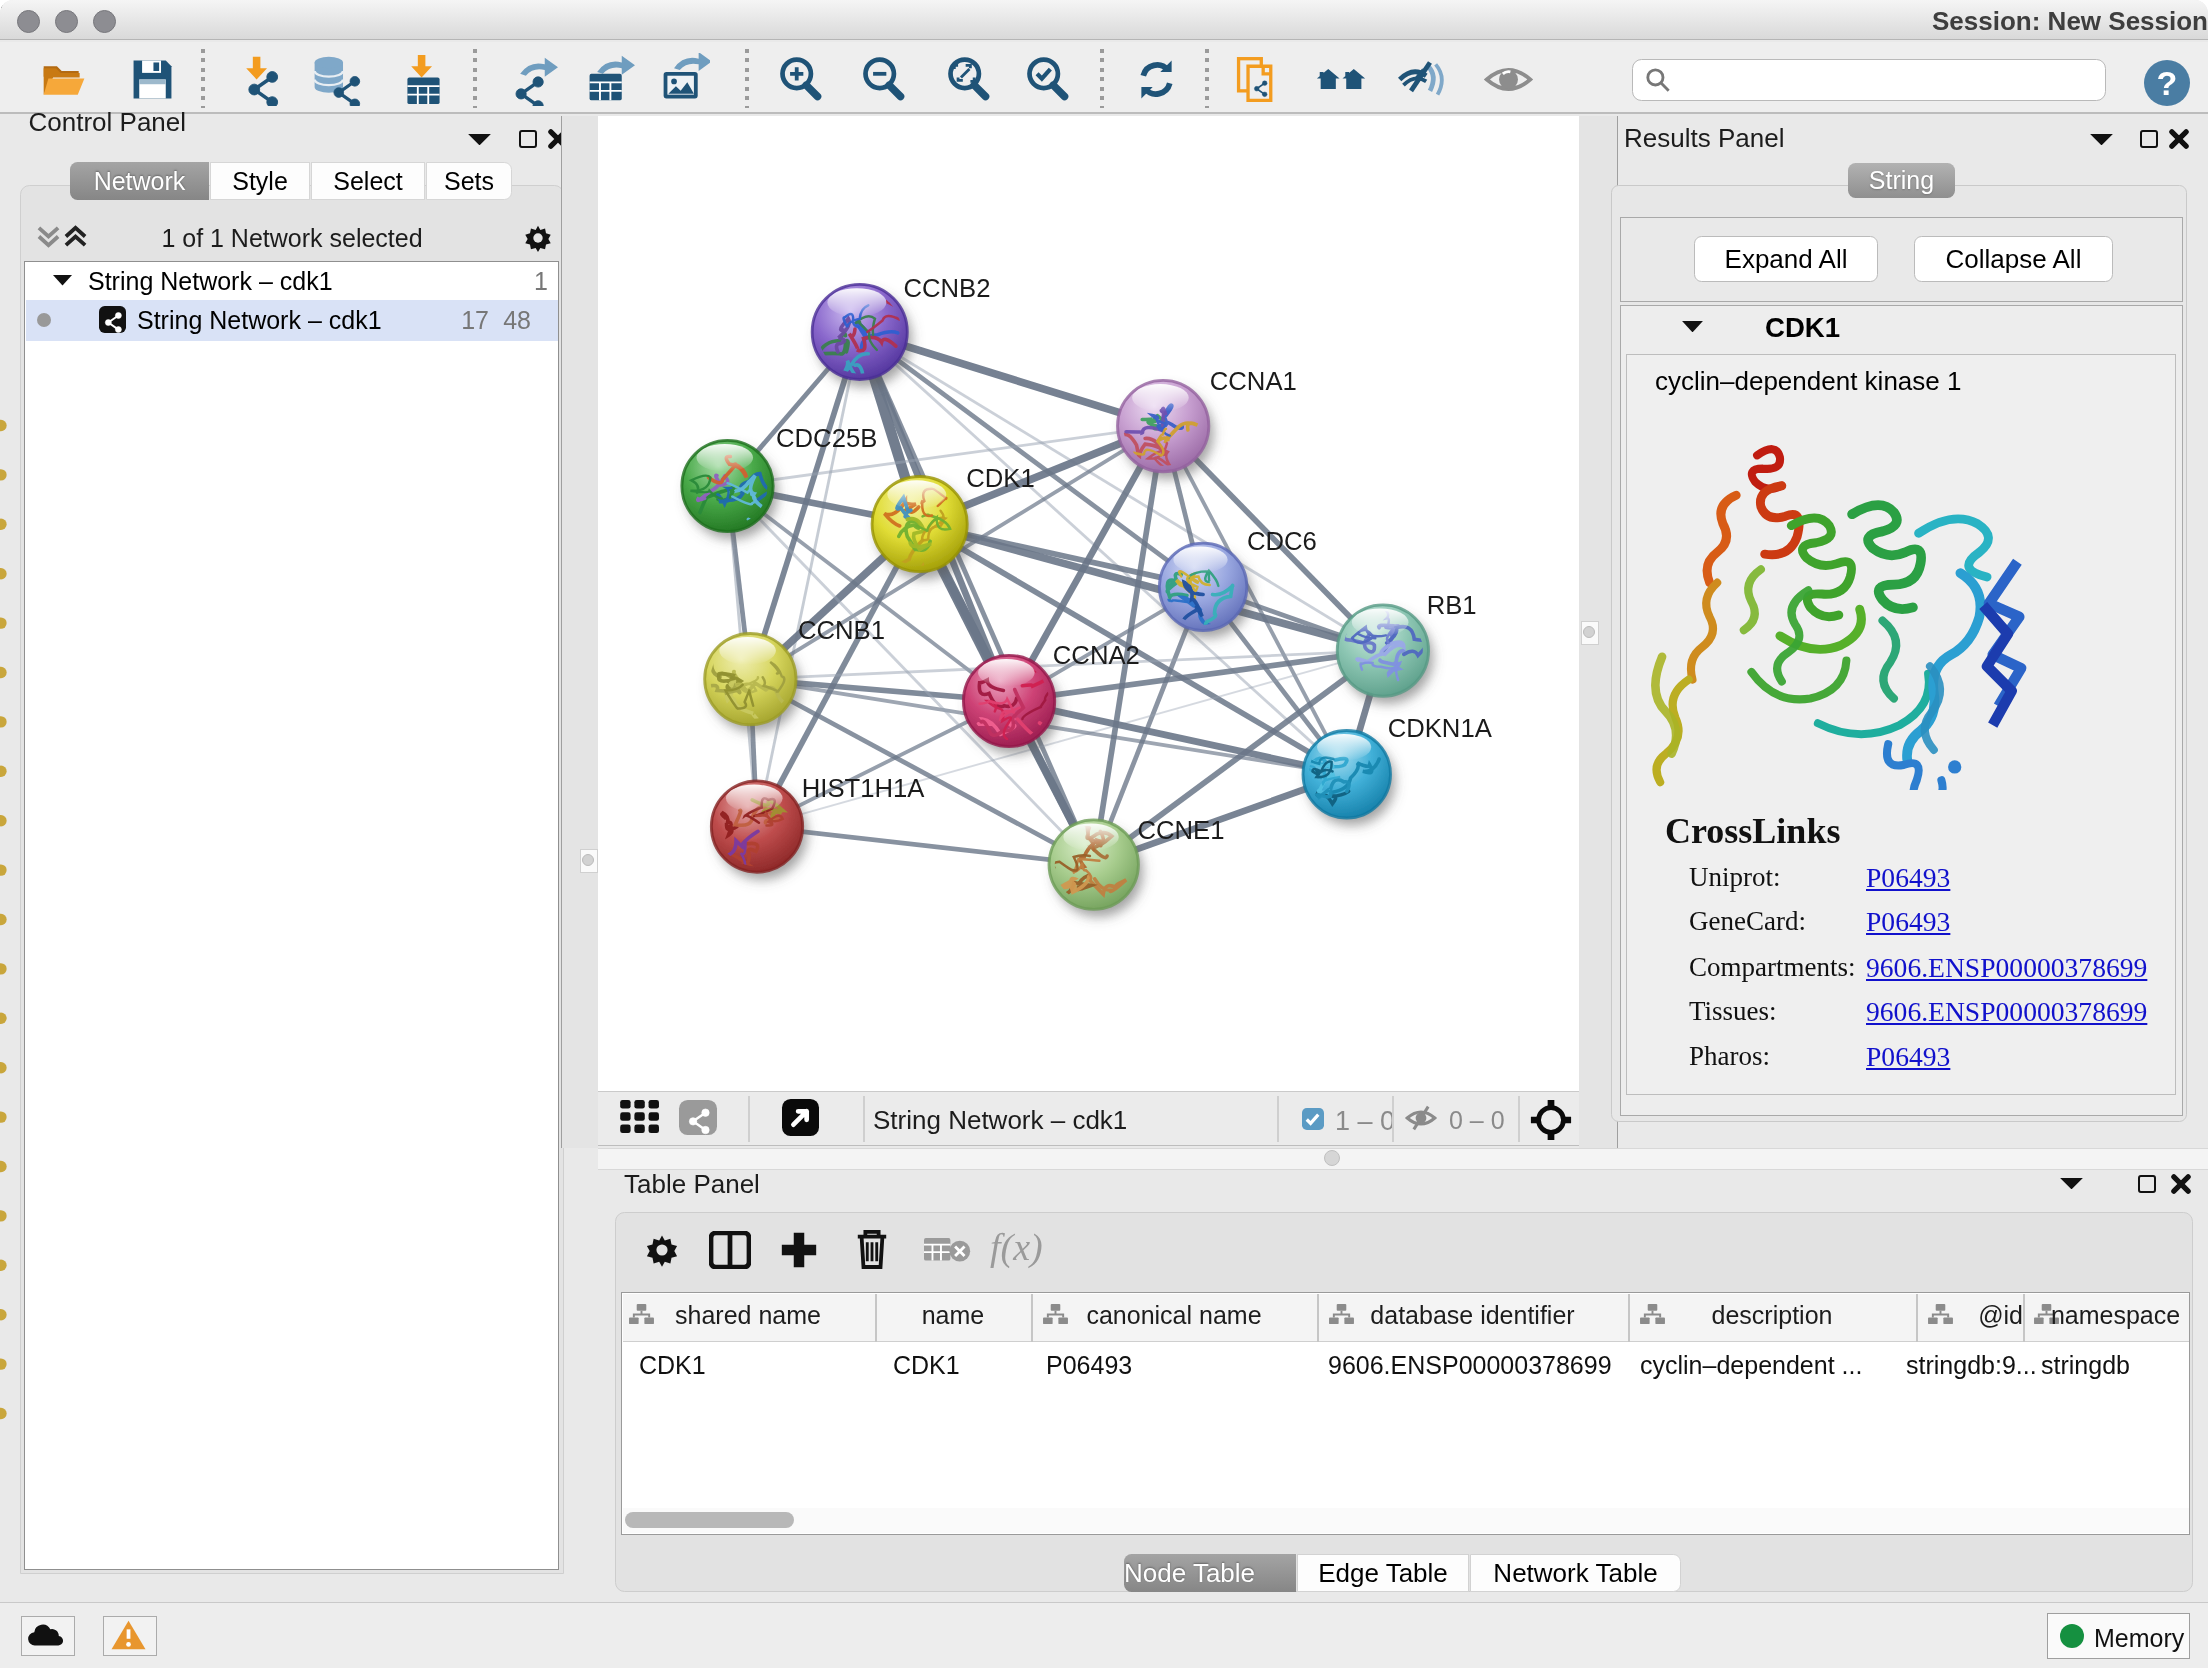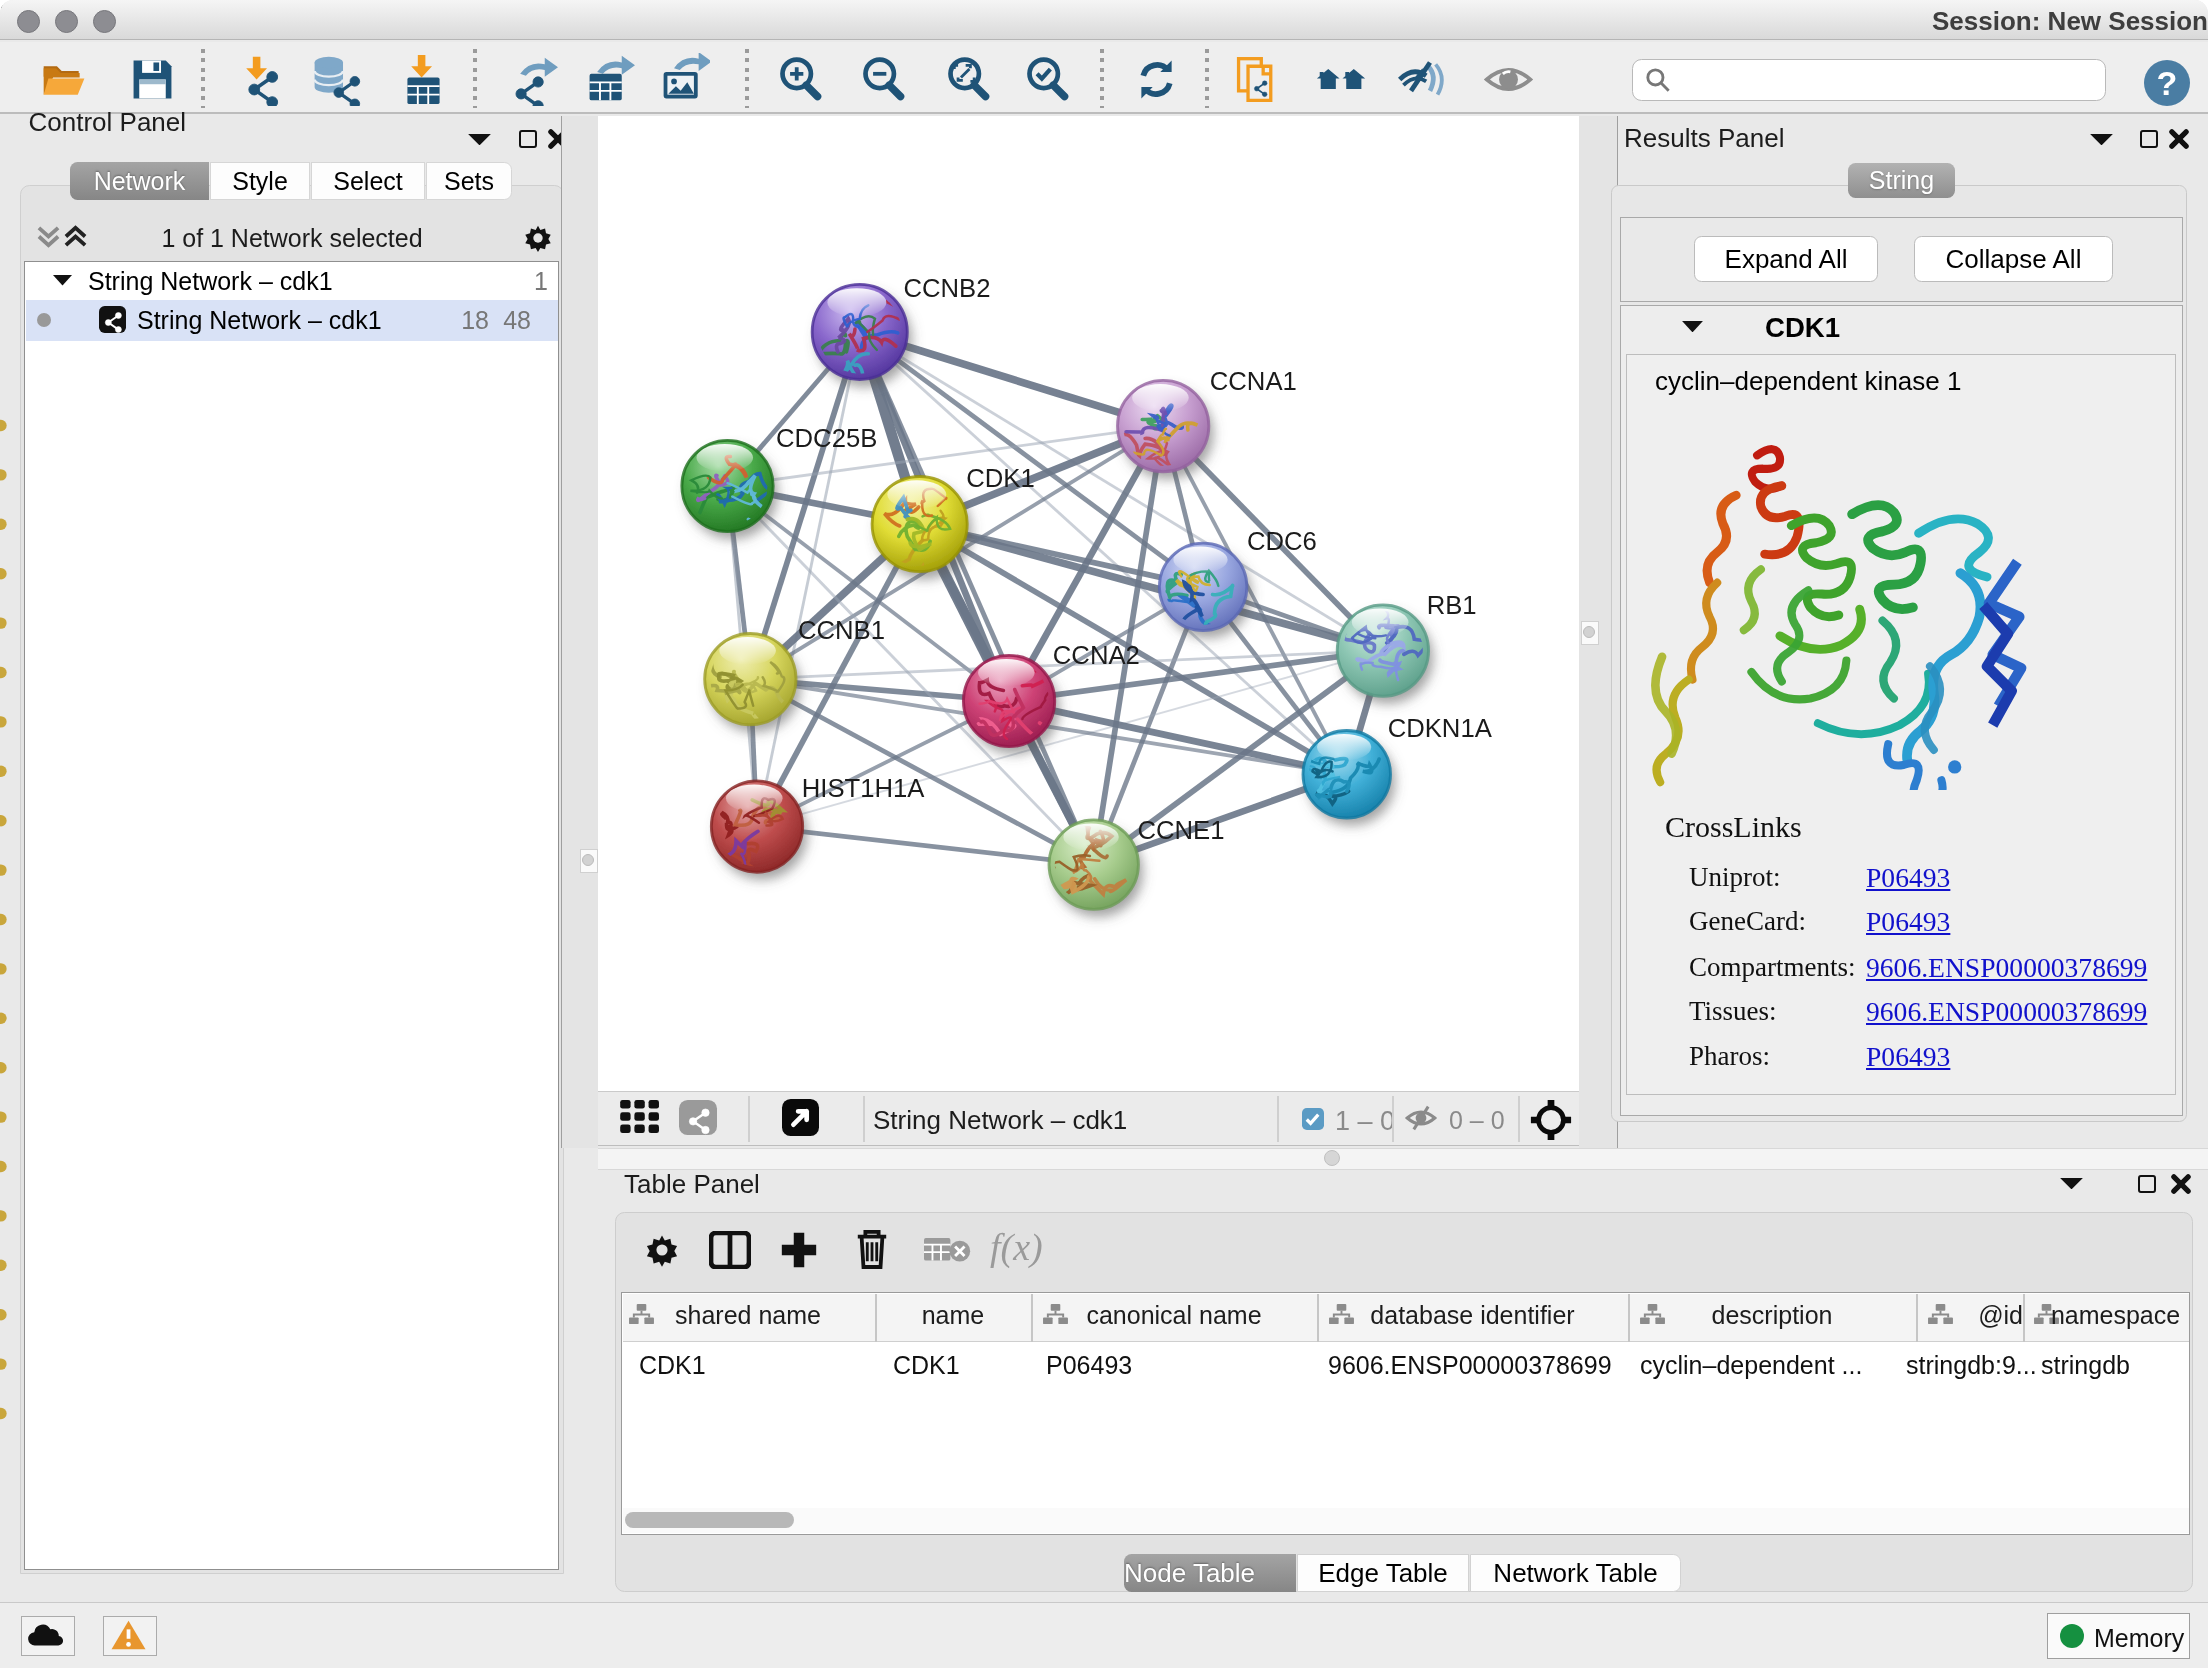--- a/index.html
+++ b/index.html
@@ -192,21 +192,21 @@
     <svg width="27" height="27" viewBox="0 0 44 44">
         <g transform="translate(7,4) scale(0.82)" fill="#fff" stroke="#fff">
           <circle cx="10" cy="28" r="6"></circle>
           <circle cx="30" cy="14" r="6"></circle>
           <circle cx="30" cy="42" r="6"></circle>
           <path d="M10 28 30 14 M10 28 30 42" stroke-width="4" fill="none"></path>
         </g>
       </svg>
   </div>
   <div class="abs" style="left:137px;top:306px;font-size:25px">String Network – cdk1</div>
-  <div class="abs" style="left:447px;top:306px;width:42px;text-align:right;font-size:25px;color:#777">18</div>
+  <div class="abs" style="left:447px;top:306px;width:42px;text-align:right;font-size:25px;color:#777">17</div>
   <div class="abs" style="left:489px;top:306px;width:42px;text-align:right;font-size:25px;color:#777">48</div>
 
   
   <div class="abs" style="left:561px;top:116px;width:37px;height:1032px;background:#e4e4e4;border-left:1.9px solid #9f9f9f"></div>
   <div class="abs" style="left:580px;top:849px;width:18px;height:24px;background:#fafafa;border:1px solid #d0d0d0"></div>
   <div class="abs" style="left:582px;top:854px;width:12.4px;height:12.4px;border-radius:50%;background:#d2d2d2;border:1px solid #bbb"></div>
   <div class="abs" style="left:598px;top:116px;width:981px;height:975px;background:#fff"></div>
   <svg width="981" height="975" viewBox="629 122 1031 1025" style="position:absolute;left:598px;top:116px" font-family="Liberation Sans, sans-serif">
       <defs>
         <filter id="nsh" x="-40%" y="-40%" width="190%" height="190%">
@@ -624,21 +624,21 @@
       <path d="M2062 602 q26 16 20 46 q-8 28 -30 40 q-22 12 -18 40 q4 26 -14 40 q-16 12 -14 30" fill="none" stroke="#2b9fd2" stroke-width="10.2" stroke-linecap="round"></path>
       <path d="M2122 590 l-30 44 32 14 -28 40 30 14 -24 40" fill="none" stroke="#2b64c8" stroke-width="11.05" stroke-linejoin="round"></path>
       <path d="M2086 636 l26 30 -22 34 26 26 -20 36" fill="none" stroke="#1c3cae" stroke-width="11.05" stroke-linejoin="round"></path>
       <path d="M1986 782 q-6 26 16 22 q22 -8 14 16 q-10 22 10 22 q22 -2 16 -22" fill="none" stroke="#2d7fd0" stroke-width="8.5" stroke-linecap="round"></path>
       <path d="M1902 620 q-26 16 -14 36 q12 16 -8 30 q-18 12 -6 30" fill="none" stroke="#3aa434" stroke-width="8.5" stroke-linecap="round" opacity="0.95"></path>
       <path d="M1980 652 q24 20 8 44 q-16 20 4 38" fill="none" stroke="#22a270" stroke-width="8.5" stroke-linecap="round" opacity="0.95"></path>
       <path d="M2030 700 q20 24 2 48 q-16 20 2 40" fill="none" stroke="#2a8fc0" stroke-width="8.5" stroke-linecap="round" opacity="0.9"></path>
       <path d="M1852 598 q-20 14 -10 34 q10 18 -8 30" fill="none" stroke="#7ab42a" stroke-width="8.5" stroke-linecap="round" opacity="0.9"></path>
       <circle cx="2056" cy="806" r="7" fill="#2d7fd0"></circle>
     </svg>
-  <div class="abs" style="left:1665px;top:810px;font-family:'Liberation Serif',serif;font-size:30px;font-weight:400;color:#111">CrossLinks</div>
+  <div class="abs" style="left:1665px;top:810px;font-family:'Liberation Serif',serif;font-size:36px;font-weight:700;color:#111">CrossLinks</div>
   <div class="abs" style="left:1689px;top:862px;font-family:'Liberation Serif',serif;font-size:27px;color:#111">Uniprot:</div><div class="abs" style="left:1866px;top:862px;font-family:'Liberation Serif',serif;font-size:27.6px;color:#1111cc;text-decoration:underline">P06493</div><div class="abs" style="left:1689px;top:906px;font-family:'Liberation Serif',serif;font-size:27px;color:#111">GeneCard:</div><div class="abs" style="left:1866px;top:906px;font-family:'Liberation Serif',serif;font-size:27.6px;color:#1111cc;text-decoration:underline">P06493</div><div class="abs" style="left:1689px;top:952px;font-family:'Liberation Serif',serif;font-size:27px;color:#111">Compartments:</div><div class="abs" style="left:1866px;top:952px;font-family:'Liberation Serif',serif;font-size:27.6px;color:#1111cc;text-decoration:underline">9606.ENSP00000378699</div><div class="abs" style="left:1689px;top:996px;font-family:'Liberation Serif',serif;font-size:27px;color:#111">Tissues:</div><div class="abs" style="left:1866px;top:996px;font-family:'Liberation Serif',serif;font-size:27.6px;color:#1111cc;text-decoration:underline">9606.ENSP00000378699</div><div class="abs" style="left:1689px;top:1041px;font-family:'Liberation Serif',serif;font-size:27px;color:#111">Pharos:</div><div class="abs" style="left:1866px;top:1041px;font-family:'Liberation Serif',serif;font-size:27.6px;color:#1111cc;text-decoration:underline">P06493</div>
 
   
   <div class="abs" style="left:598px;top:1148px;width:1610px;height:22px;background:#f4f4f4;border-top:1px solid #d8d8d8;border-bottom:1px solid #d8d8d8"></div>
   <div class="abs" style="left:1324px;top:1150px;width:16px;height:16px;border-radius:50%;background:#d6d6d6;border:1px solid #c0c0c0"></div>
 
   
   <div class="abs" style="left:598px;top:1170px;width:1610px;height:432px;background:#e9e9e9"></div>
   <div class="phead" style="left:624px;top:1169px">Table Panel</div>
   <svg style="position:absolute;left:2060px;top:1178px" width="23" height="11.4" viewBox="0 0 24 12">

